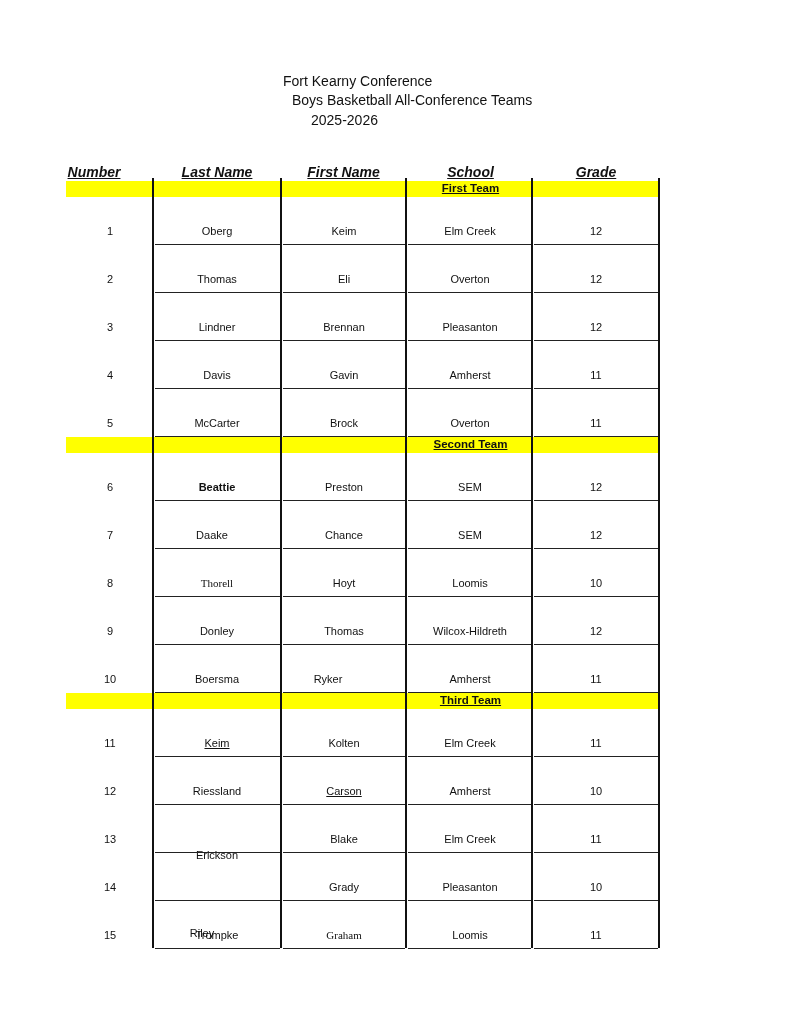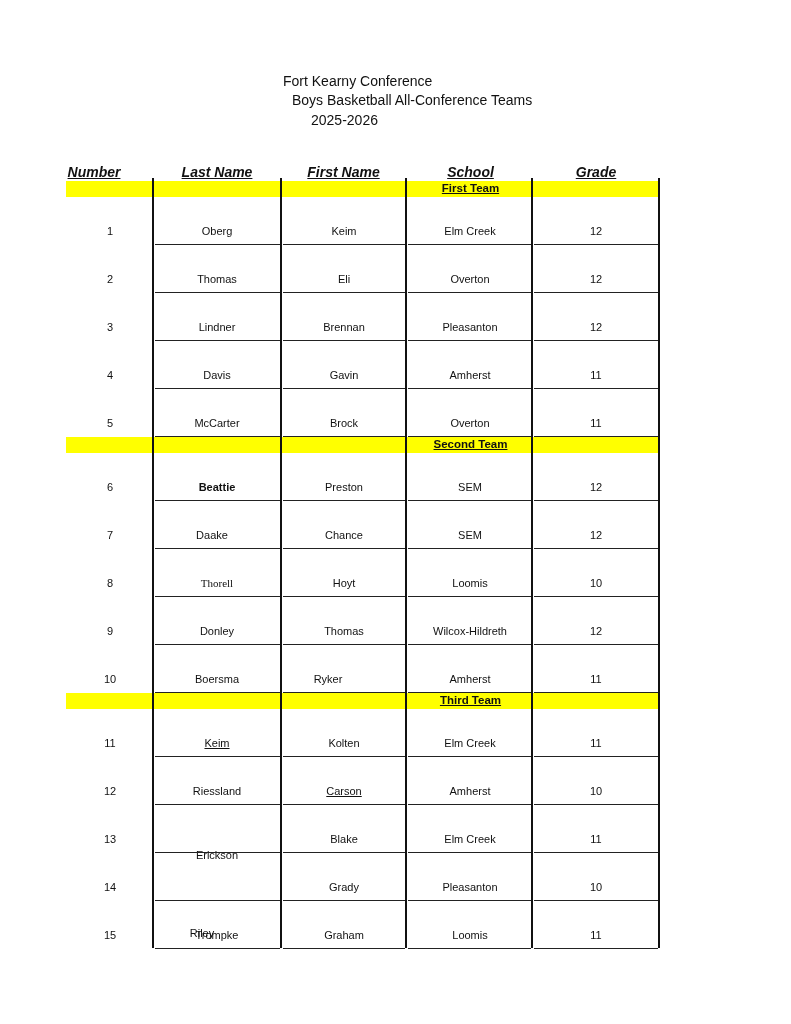--- a/index.html
+++ b/index.html
@@ -156,21 +156,21 @@
     <div class="cell" style="top: 881px; left: 142px; width: 120px; margin-top: 46px;">Riley</div>
     <div class="cell" style="top: 881px; left: 284px; width: 120px;">Grady</div>
     <div class="cell" style="top: 881px; left: 410px; width: 120px;">Pleasanton</div>
     <div class="cell" style="top: 881px; left: 536px; width: 120px;">10</div>
     <div class="hline" style="top: 900px; left: 155px; width: 125px;"></div>
     <div class="hline" style="top: 900px; left: 283px; width: 122px;"></div>
     <div class="hline" style="top: 900px; left: 408px; width: 123px;"></div>
     <div class="hline" style="top: 900px; left: 534px; width: 124px;"></div>
     <div class="cell" style="top: 929px; left: 50px; width: 120px;">15</div>
     <div class="cell" style="top: 929px; left: 157px; width: 120px;">Trompke</div>
-    <div class="cell" style="top: 929px; left: 284px; width: 120px;">Graham</div>
+    <div class="cell" style="top: 929px; left: 284px; width: 120px; font-family: Liberation Serif, serif;">Graham</div>
     <div class="cell" style="top: 929px; left: 410px; width: 120px;">Loomis</div>
     <div class="cell" style="top: 929px; left: 536px; width: 120px;">11</div>
     <div class="hline" style="top: 948px; left: 155px; width: 125px;"></div>
     <div class="hline" style="top: 948px; left: 283px; width: 122px;"></div>
     <div class="hline" style="top: 948px; left: 408px; width: 123px;"></div>
     <div class="hline" style="top: 948px; left: 534px; width: 124px;"></div>
     <div class="vline" style="left: 152px; top: 178px; height: 770px;"></div>
     <div class="vline" style="left: 280px; top: 178px; height: 770px;"></div>
     <div class="vline" style="left: 405px; top: 178px; height: 770px;"></div>
     <div class="vline" style="left: 531px; top: 178px; height: 770px;"></div>

